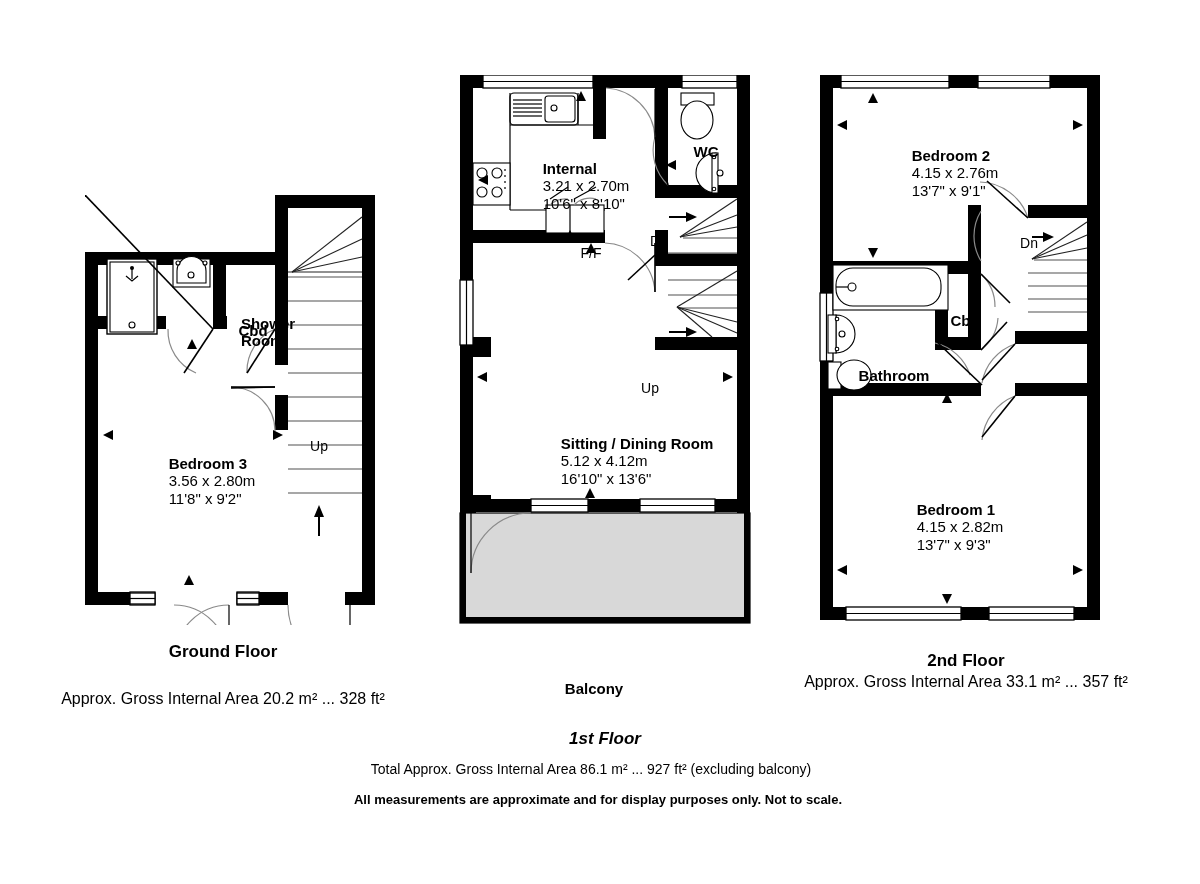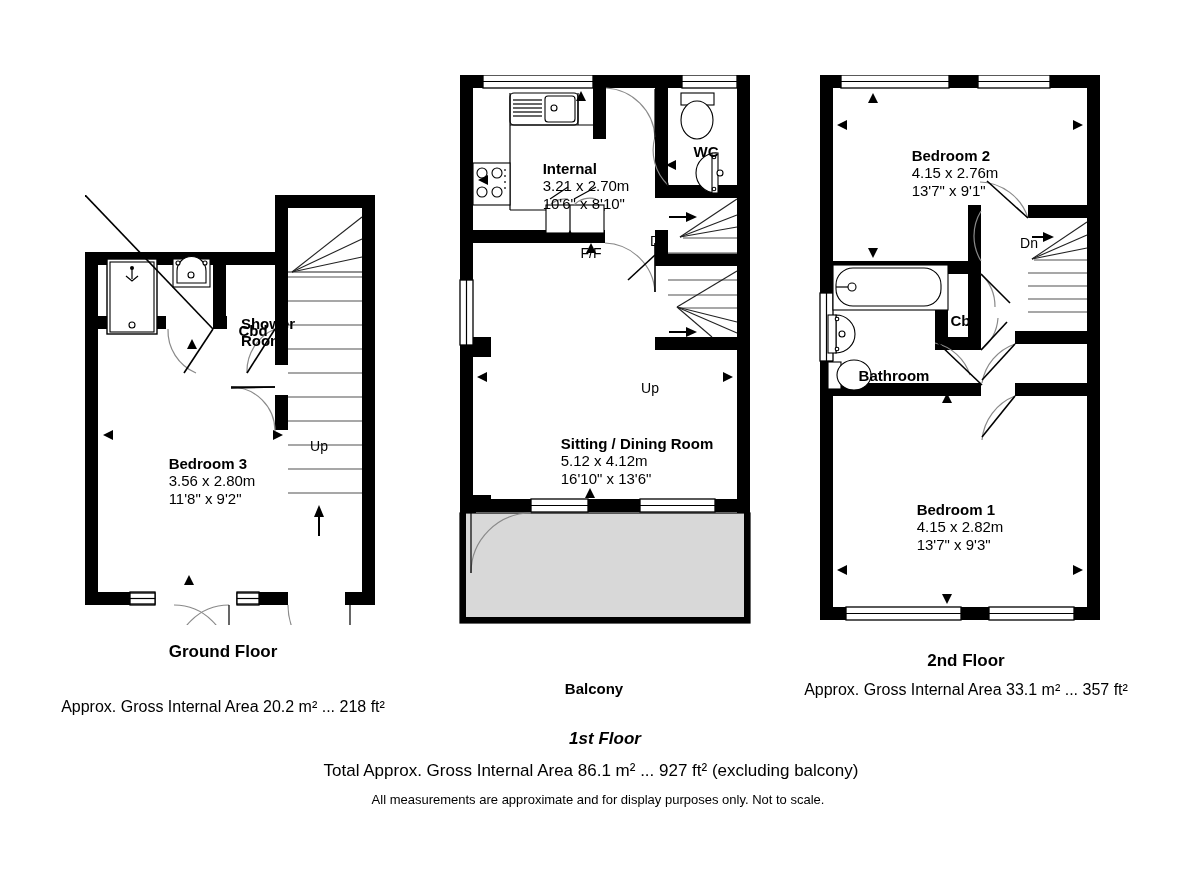--- a/index.html
+++ b/index.html
@@ -21,22 +21,22 @@
   .balcony{fill:#d8d8d8;stroke:#000;stroke-width:1.2;}
   .arrow{fill:#000;}
   .leader{stroke:#000;stroke-width:2;fill:none;}
   .win{fill:#fff;stroke:#000;stroke-width:1.3;}
   .lbl{position:absolute;text-align:left;line-height:1.16;white-space:nowrap;}
   .room-name{font-weight:bold;font-size:15px;}
   .room-dim{font-size:15px;}
   .small-name{font-weight:bold;font-size:15px;}
   .tiny{font-size:14px;}
   .floor-title{font-weight:bold;font-size:17px;}
-  .floor-area{font-size:16px;margin-top:8px;}
-  .total{font-size:17px;}
+  .floor-area{font-size:16px;}
+  .total{font-size:14px;}
   .disc{font-size:13px;}
   .ctr{transform:translateX(-50%);}
 </style>
 </head>
 <body>
 
 <div class="stage">
 
 <svg style="position:absolute;left:85px;top:195px;" width="290" height="430" viewBox="0 0 290 430">
 
@@ -158,21 +158,21 @@
 </div>
 <div class="lbl ctr small-name" style="left:253px;top:322px;">Cbd</div>
 <div class="lbl ctr" style="left:196px;top:455px;margin-left:16px;">
   <div class="room-name">Bedroom 3</div>
   <div class="room-dim">3.56 x 2.80m</div>
   <div class="room-dim">11'8" x 9'2"</div>
 </div>
 <div class="lbl ctr tiny" style="left:319px;top:438px;">Up</div>
 
 <div class="lbl ctr floor-title" style="left:223px;top:642px;">Ground Floor</div>
-<div class="lbl ctr floor-area" style="left:223px;top:690px;">Approx. Gross Internal Area 20.2 m² ... 218 ft²</div>
+<div class="lbl ctr floor-area" style="left:223px;top:690px;">Approx. Gross Internal Area 20.2 m² ... 328 ft²</div>
 
 <svg style="position:absolute;left:450px;top:75px;" width="310" height="620" viewBox="0 0 310 620">
 
   <path class="wall" d="M10,0 L300,0 L300,545 L287,545 L287,13 L23,13 L23,545 L10,545 Z"></path>
 
   <rect class="wall" x="10" y="532" width="290" height="13"></rect>
 
   <rect class="wall" x="143" y="13" width="13" height="51"></rect>
 
   <rect class="wall" x="205" y="13" width="13" height="105"></rect>
@@ -475,15 +475,15 @@
 <div class="lbl ctr" style="left:960px;top:478px;margin-top:23px;">
   <div class="room-name">Bedroom 1</div>
   <div class="room-dim">4.15 x 2.82m</div>
   <div class="room-dim">13'7" x 9'3"</div>
 </div>
 
 <div class="lbl ctr floor-title" style="left:966px;top:651px;">2nd Floor</div>
 <div class="lbl ctr floor-area" style="left:966px;top:673px;">Approx. Gross Internal Area 33.1 m² ... 357 ft²</div>
 
 <div class="lbl ctr total" style="left:591px;top:761px;">Total Approx. Gross Internal Area 86.1 m² ... 927 ft² (excluding balcony)</div>
-<div class="lbl ctr disc" style="left:598px;top:792px;">All measurements are approximate and for display purposes only. Not to scale.</div>
+<div class="lbl ctr disc" style="left:598px;top:792px;font-weight:bold;">All measurements are approximate and for display purposes only. Not to scale.</div>
 
 </div>
 
 </body></html>

